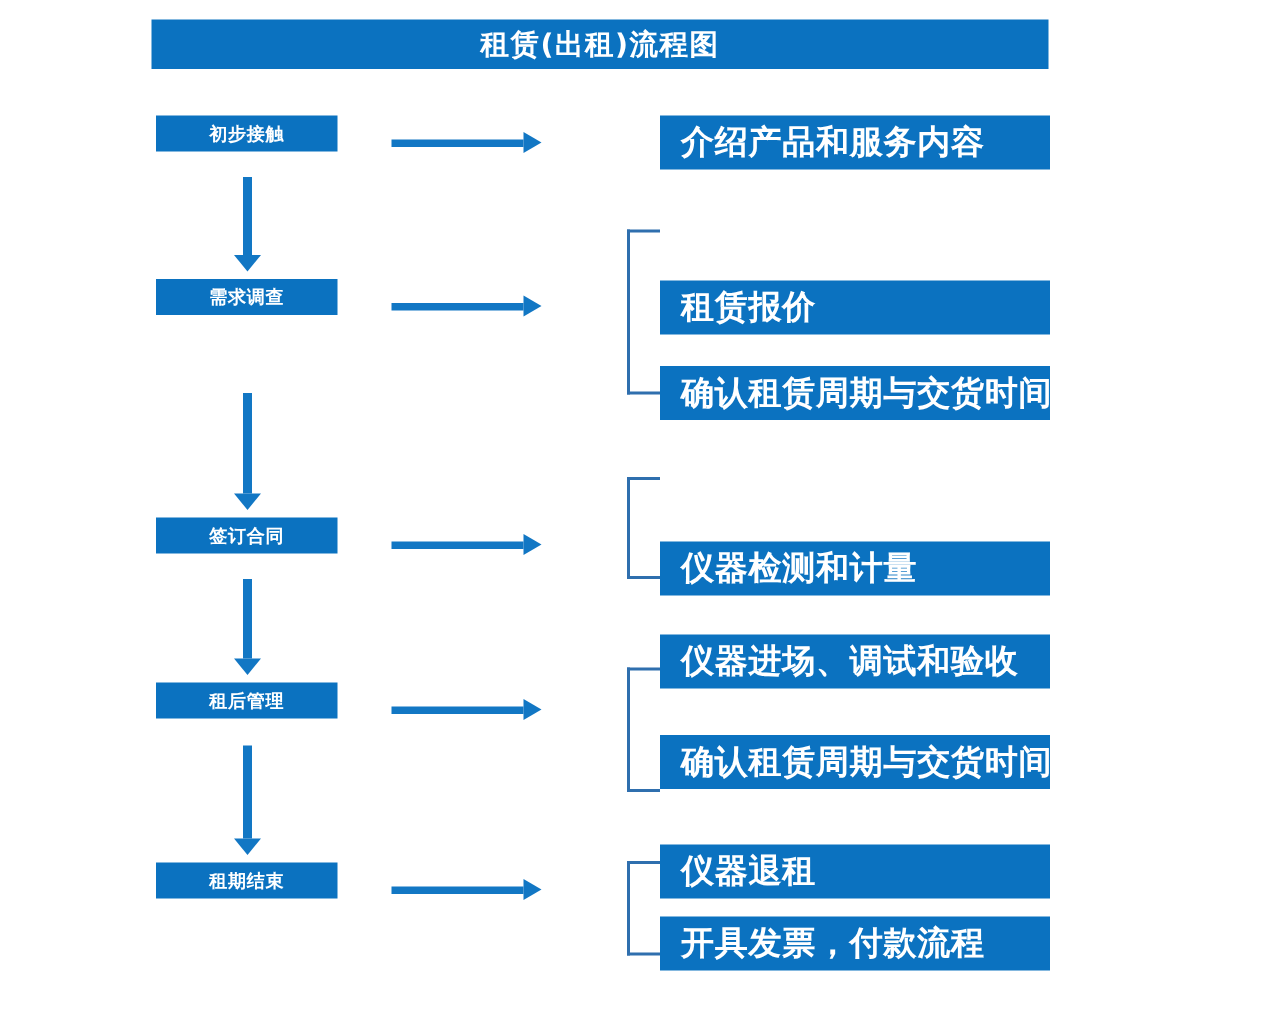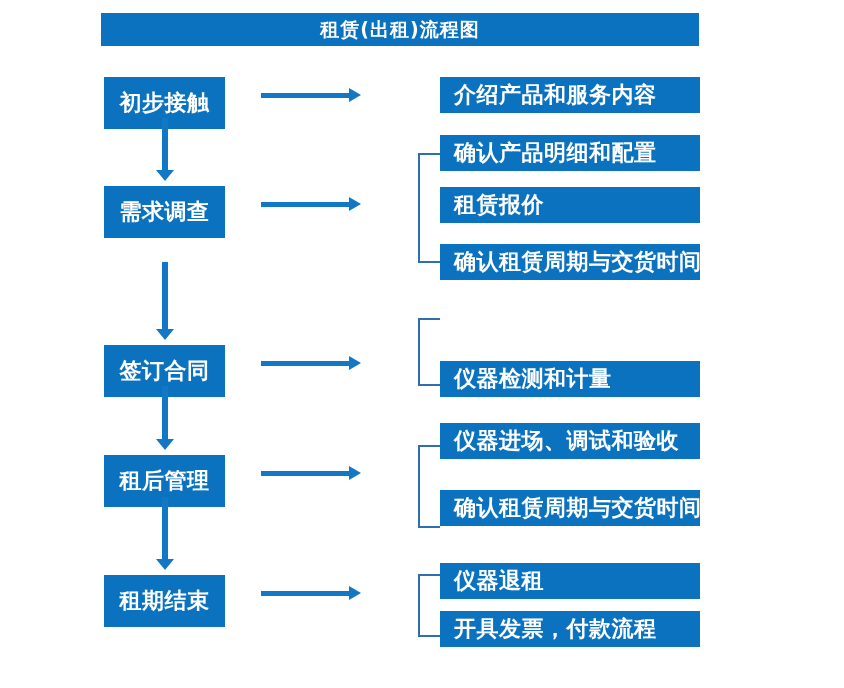--- a/index.html
+++ b/index.html
@@ -42,22 +42,22 @@
     font-weight: bold;
     font-size: 19px;
     display: flex;
     align-items: center;
     justify-content: center;
     letter-spacing: 1px;
   }
   .stage-box {
     left: 104px;
     width: 121px;
-    height: 52px;
-    font-size: 22px;
+    height: 24px;
+    font-size: 12px;
     justify-content: center;
   }
   .detail-box {
     left: 440px;
     width: 260px;
     height: 36px;
     font-size: 22px;
     padding-left: 14px;
     justify-content: flex-start;
   }
@@ -171,21 +171,20 @@
 
   <div class="h-arrow" style="left:261px; top:586px; width:100px;">
     <div class="shaft" style="width:88px;"></div>
     <div class="head" style="left:88px;"></div>
   </div>
 
   <div class="box detail-box" style="top:77px;">介绍产品和服务内容</div>
 
   <div class="bracket" style="left:418px; top:153px; width:22px; height:110px;"></div>
 
-  <div class="box detail-box" style="top:135px;">确认产品明细和配置</div>
 
   <div class="box detail-box" style="top:187px;">租赁报价</div>
 
   <div class="box detail-box" style="top:244px;">确认租赁周期与交货时间</div>
 
   <div class="bracket" style="left:418px; top:318px; width:22px; height:68px;"></div>
 
 
   <div class="box detail-box" style="top:361px;">仪器检测和计量</div>
 

